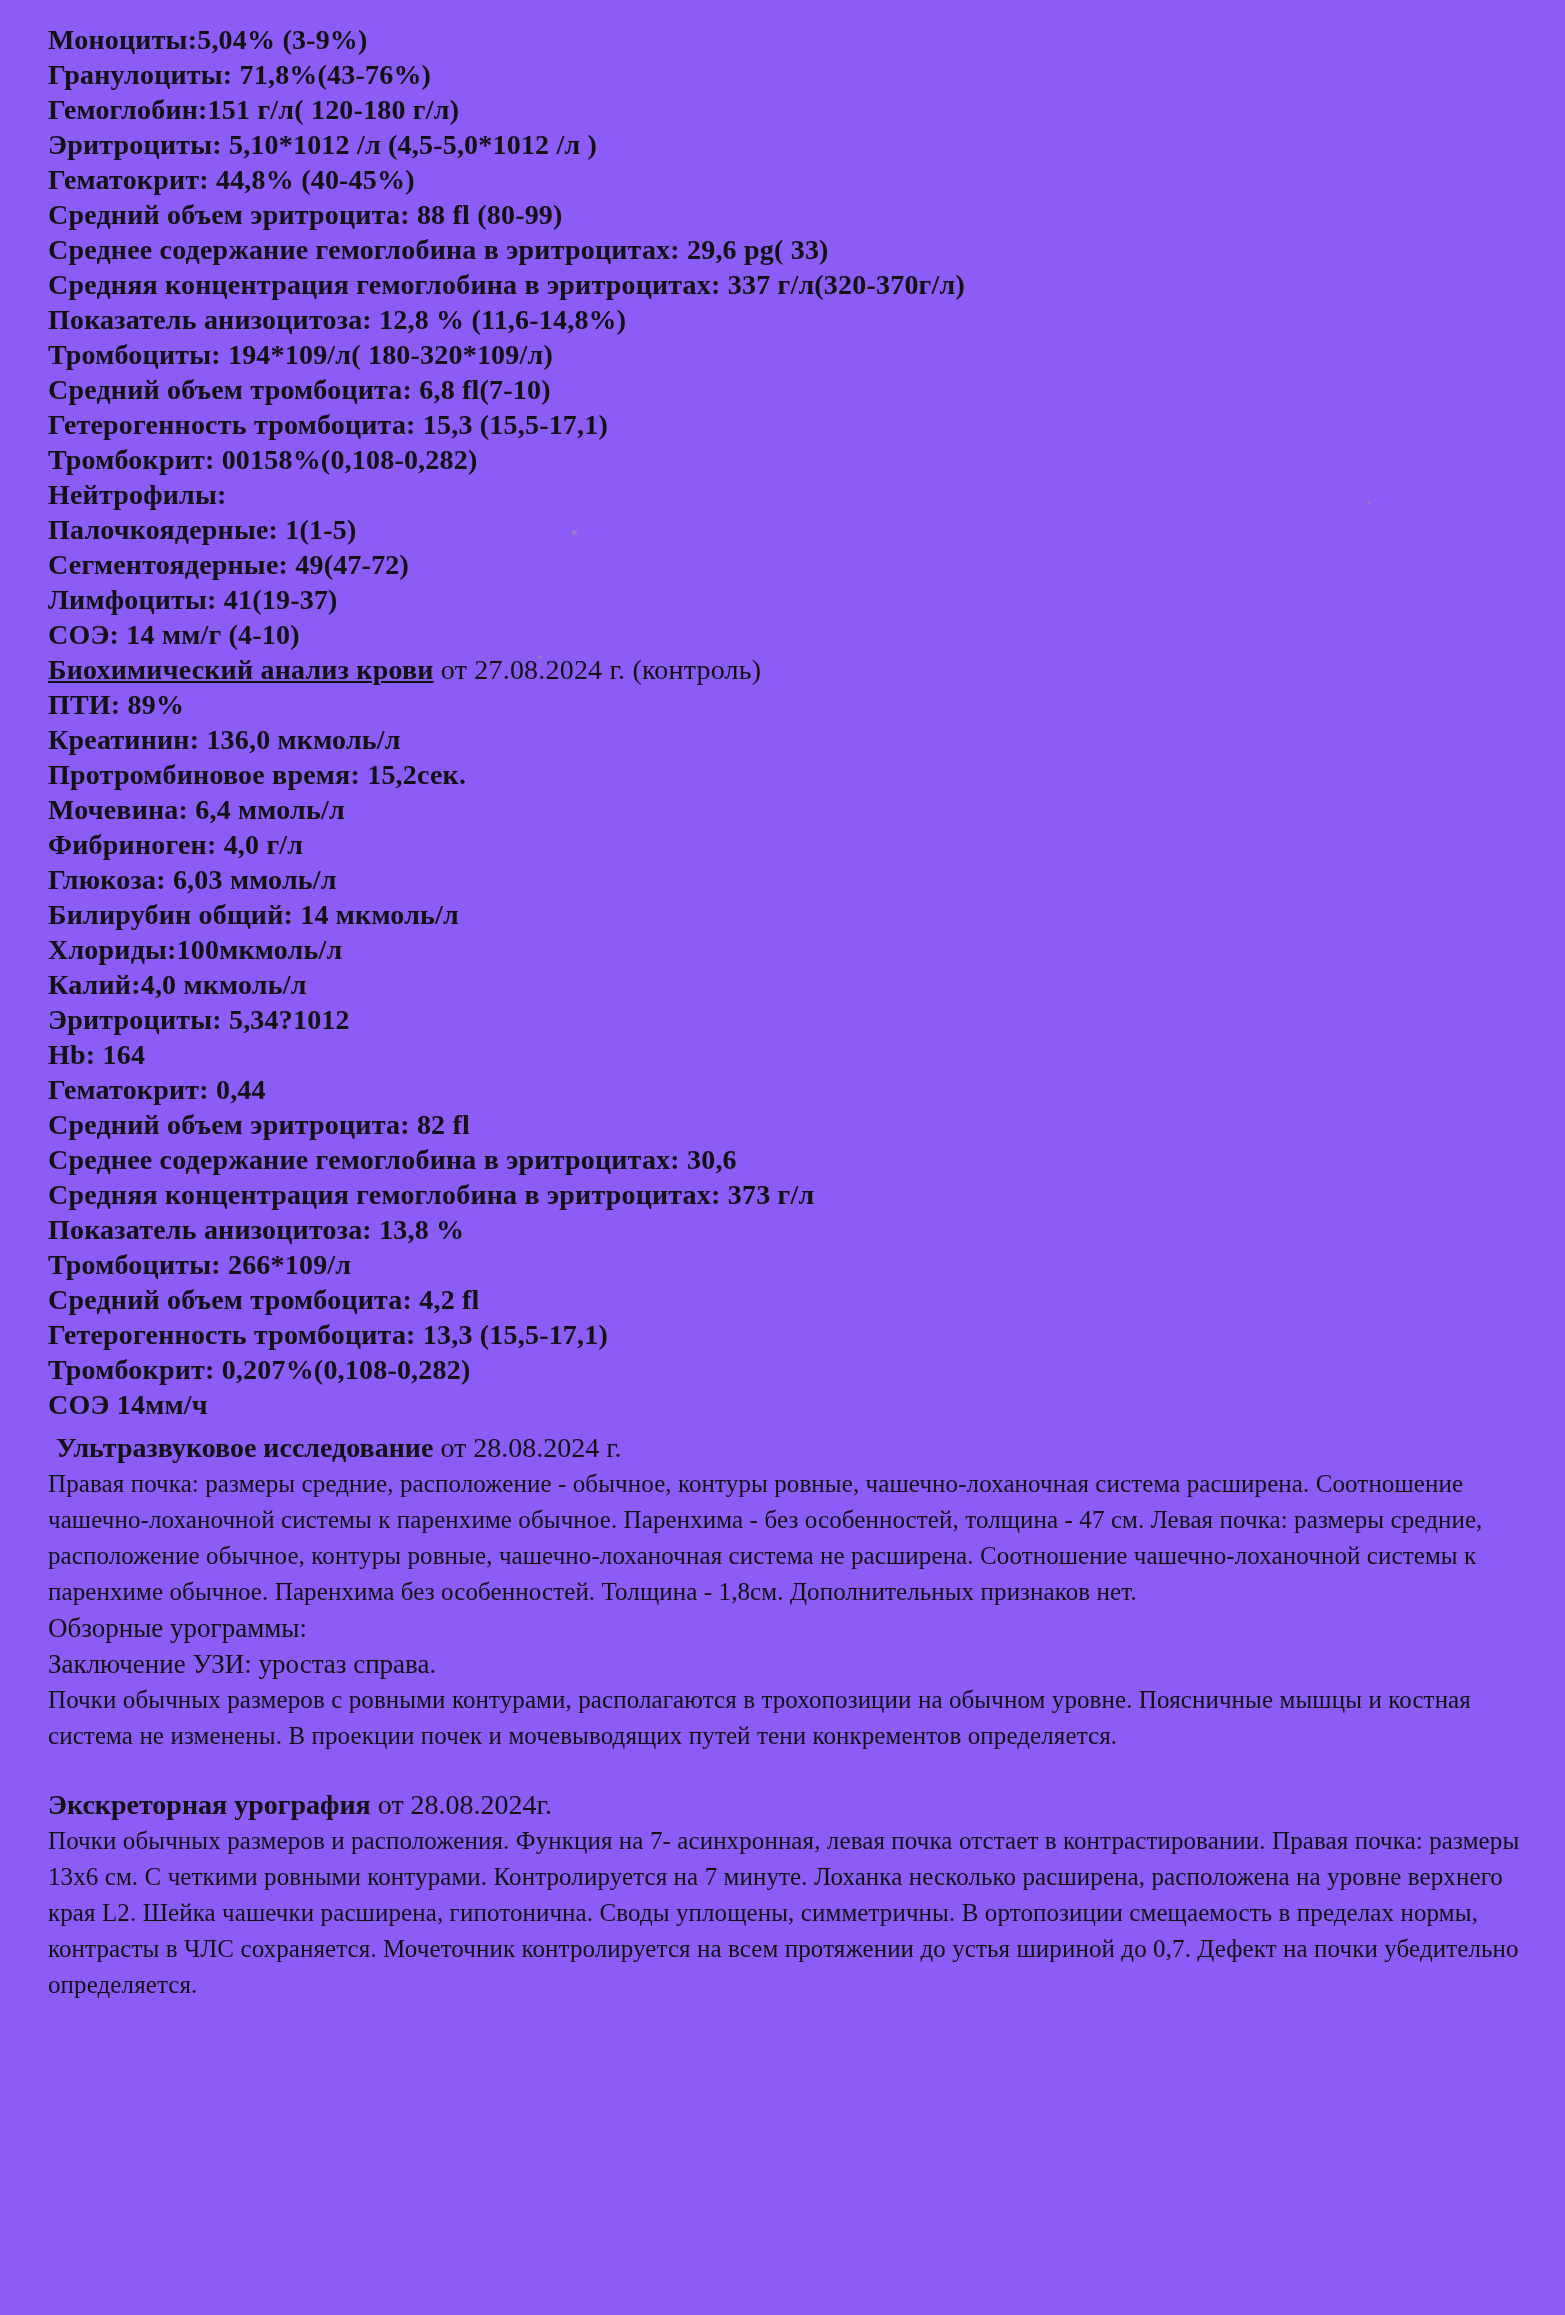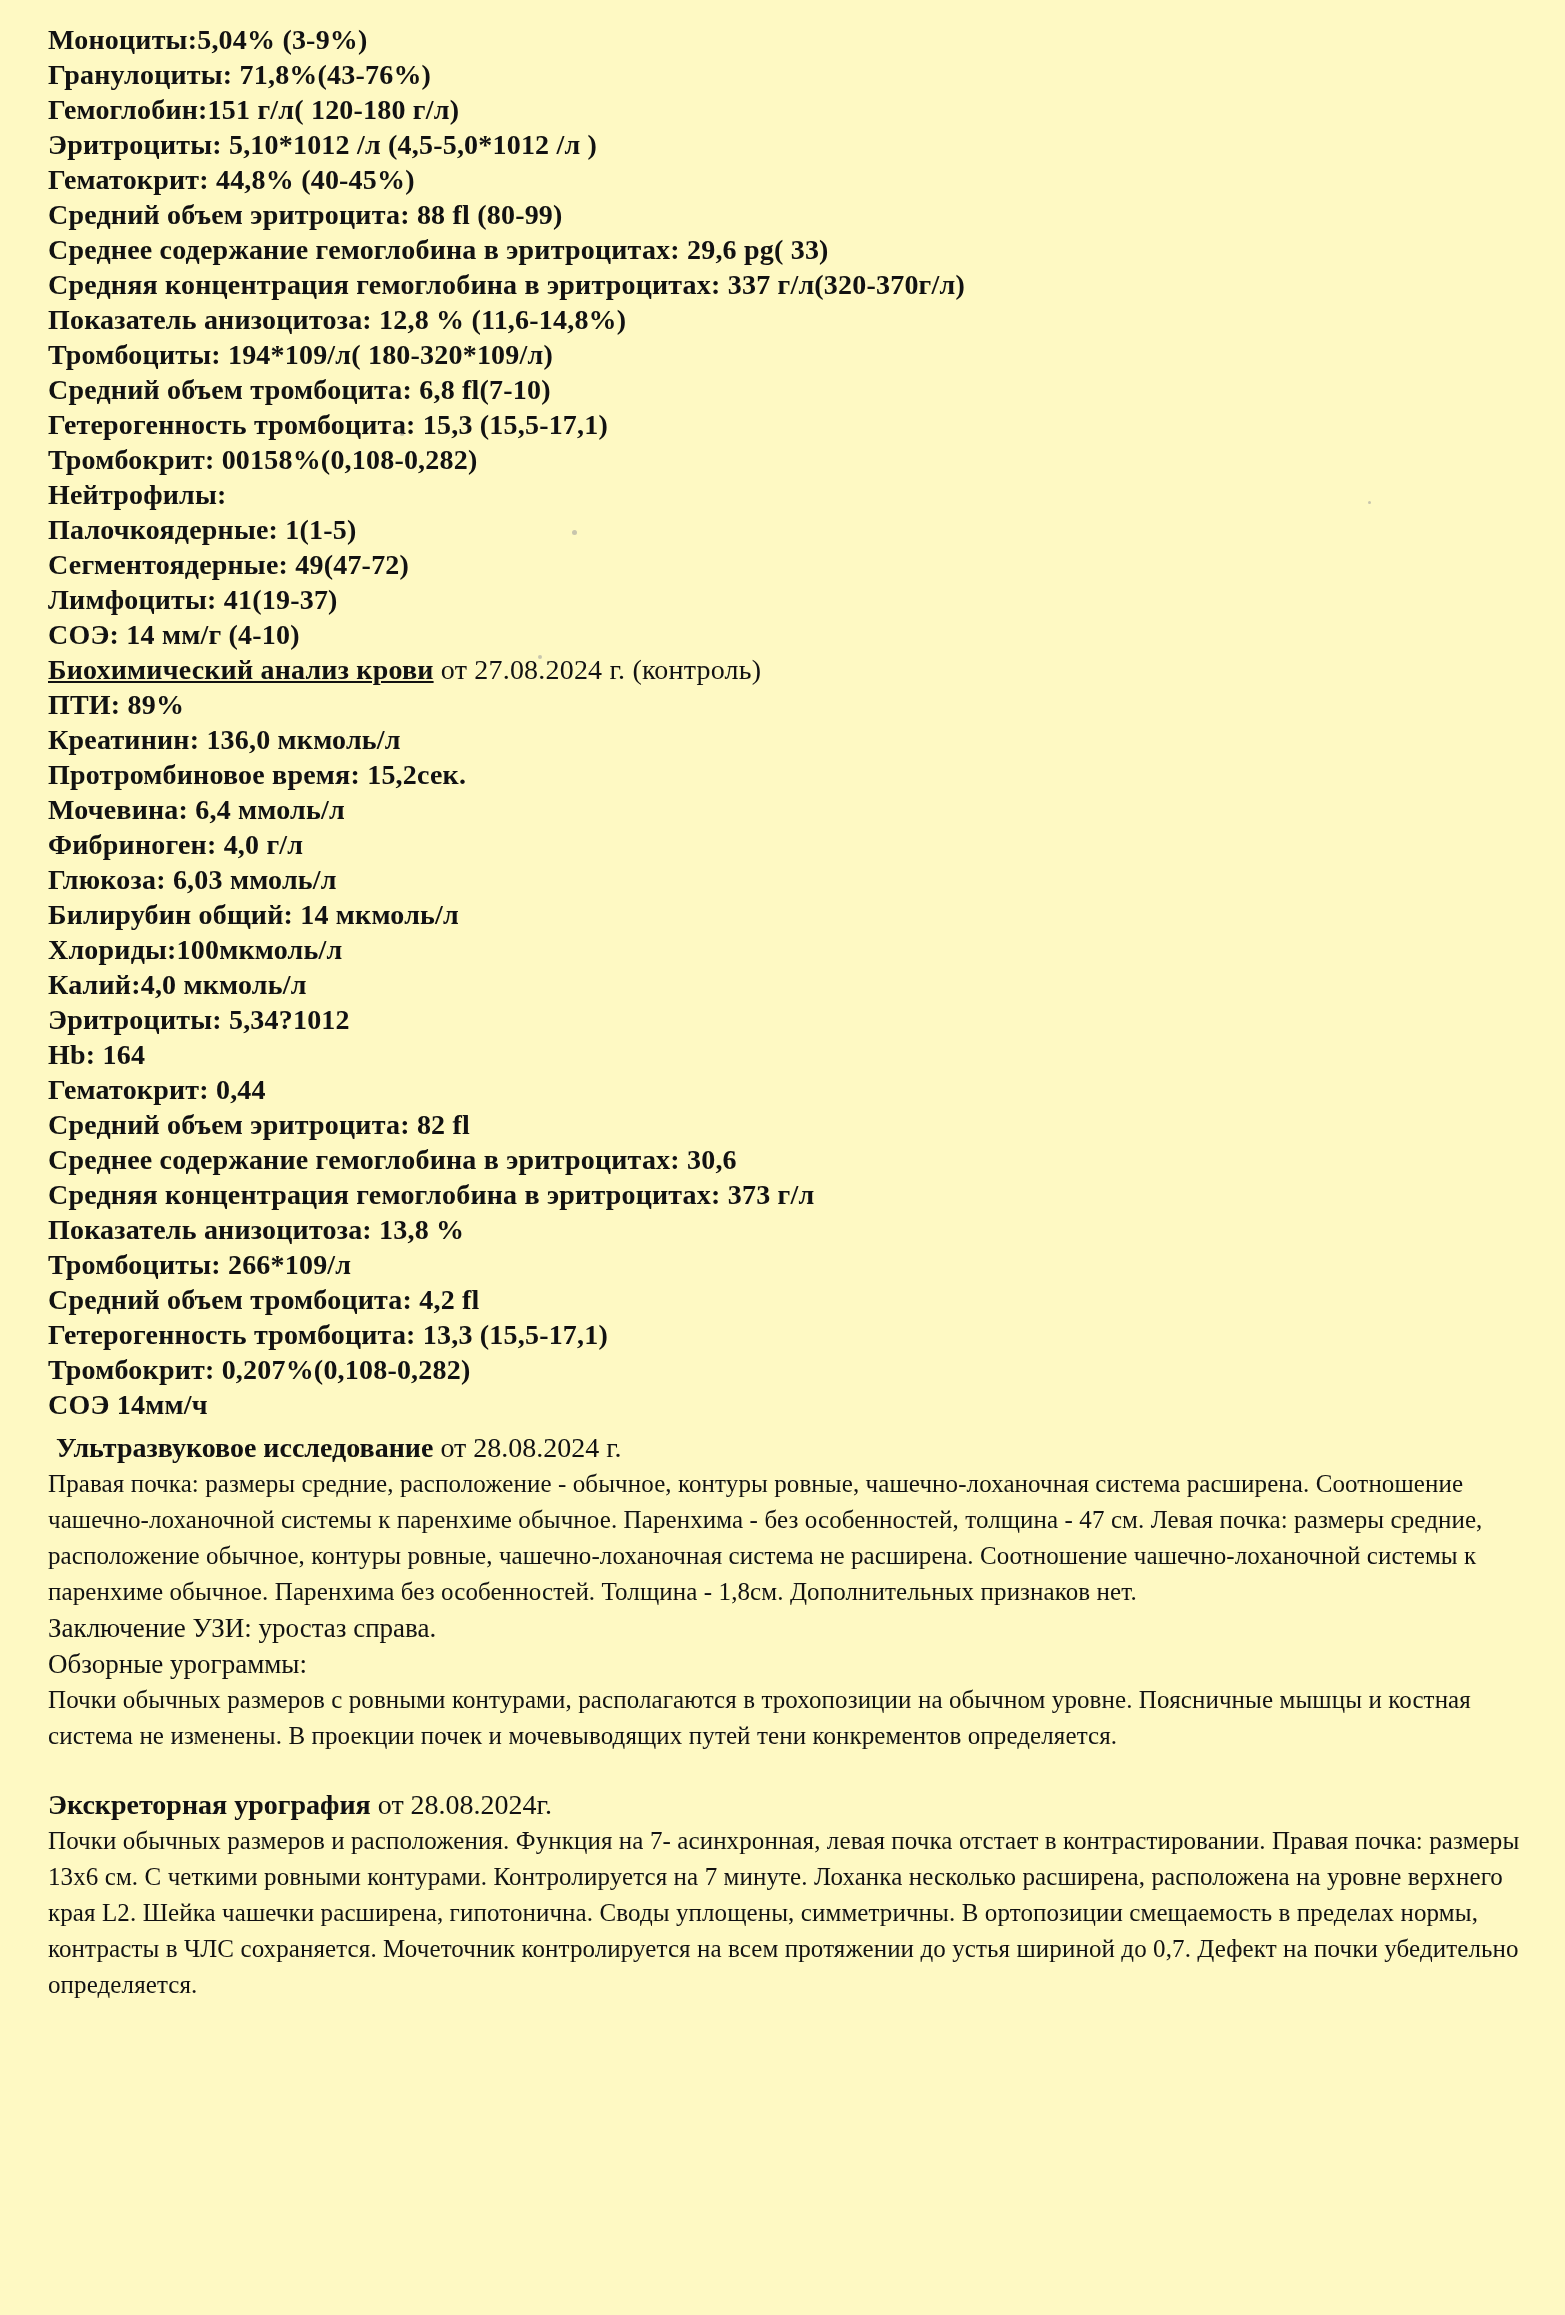--- a/index.html
+++ b/index.html
@@ -6,21 +6,21 @@
   body {
     width: 1565px;
     height: 2316px;
     background: #ffffff;
     overflow: hidden;
   }
   .page {
     position: relative;
     width: 1565px;
     height: 2316px;
-    background: #fef9c3;
+    background: #8b5cf6;
     font-family: "Liberation Serif", serif;
     color: #121212;
     box-sizing: border-box;
     padding: 22px 38px 0 48px;
   }
   .lab-line {
     font-size: 28px;
     line-height: 35px;
     font-weight: bold;
     letter-spacing: 0.2px;
@@ -102,22 +102,22 @@
     <div class="lab-line">Тромбоциты: 266*109/л</div>
     <div class="lab-line">Средний объем тромбоцита: 4,2 fl</div>
     <div class="lab-line">Гетерогенность тромбоцита: 13,3 (15,5-17,1)</div>
     <div class="lab-line">Тромбокрит: 0,207%(0,108-0,282)</div>
     <div class="lab-line">СОЭ 14мм/ч</div>
   </div>
 
   <div>
     <div class="section-heading indented"><span class="bold">Ультразвуковое исследование</span><span class="heading-rest"> от  28.08.2024 г.</span></div>
     <p class="body-text">Правая почка: размеры средние, расположение - обычное, контуры ровные, чашечно-лоханочная система расширена. Соотношение чашечно-лоханочной системы к паренхиме обычное. Паренхима - без особенностей, толщина - 47 см. Левая почка: размеры средние, расположение обычное, контуры ровные, чашечно-лоханочная система не расширена. Соотношение чашечно-лоханочной системы к паренхиме обычное. Паренхима без особенностей. Толщина - 1,8см. Дополнительных признаков нет.</p>
+    <div class="plain-line">Обзорные урограммы:</div>
     <div class="plain-line">Заключение УЗИ: уростаз справа.</div>
-    <div class="plain-line">Обзорные урограммы:</div>
     <p class="body-text">Почки обычных размеров с ровными контурами, располагаются в трохопозиции на обычном уровне. Поясничные мышцы и костная система не изменены. В проекции почек и мочевыводящих путей тени конкрементов определяется.</p>
   </div>
 
   <div class="gap-lg">
     <div class="section-heading" style="margin-top:0;"><span class="bold">Экскреторная урография</span><span class="heading-rest"> от 28.08.2024г.</span></div>
     <p class="body-text">Почки обычных размеров и расположения. Функция на 7- асинхронная, левая почка отстает в контрастировании. Правая почка: размеры 13х6 см. С четкими ровными контурами. Контролируется на 7 минуте. Лоханка несколько расширена, расположена на уровне верхнего края L2. Шейка чашечки расширена, гипотонична. Своды уплощены, симметричны. В ортопозиции смещаемость в пределах нормы, контрасты в ЧЛС сохраняется. Мочеточник контролируется на всем протяжении до устья шириной до 0,7. Дефект на почки убедительно определяется.</p>
   </div>
 
   <div class="artifact" style="left:572px; top:530px; width:5px; height:5px;"></div>
   <div class="artifact" style="left:538px; top:655px; width:4px; height:4px;"></div>

